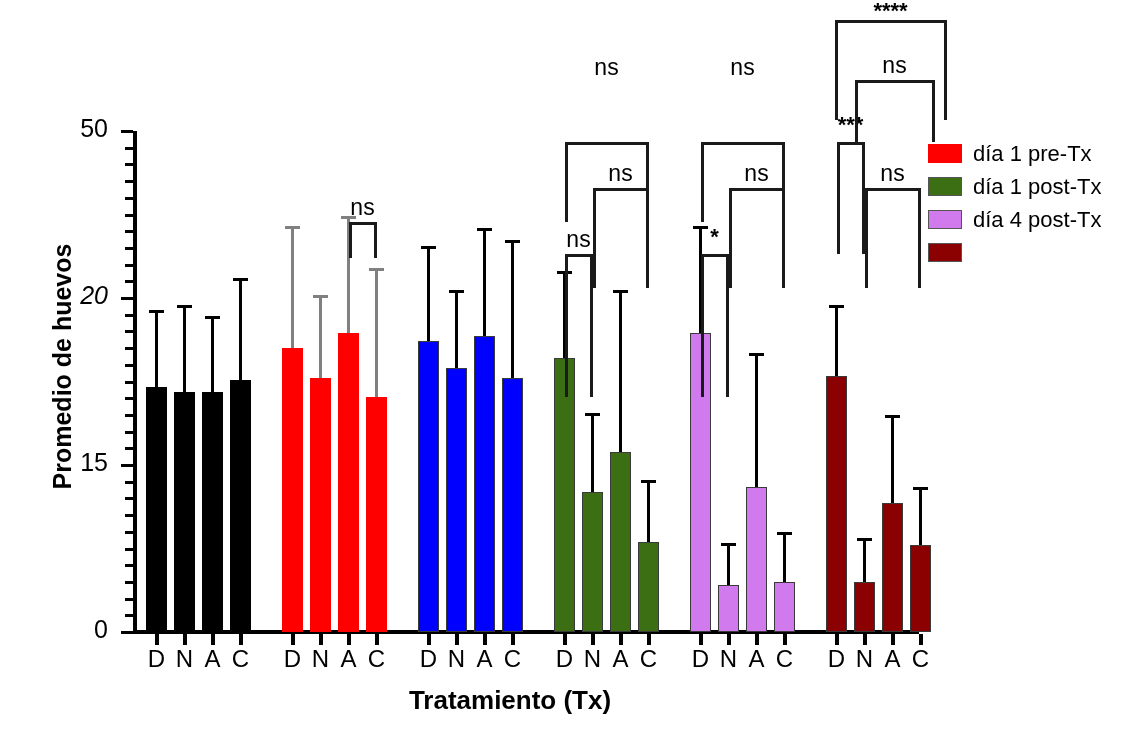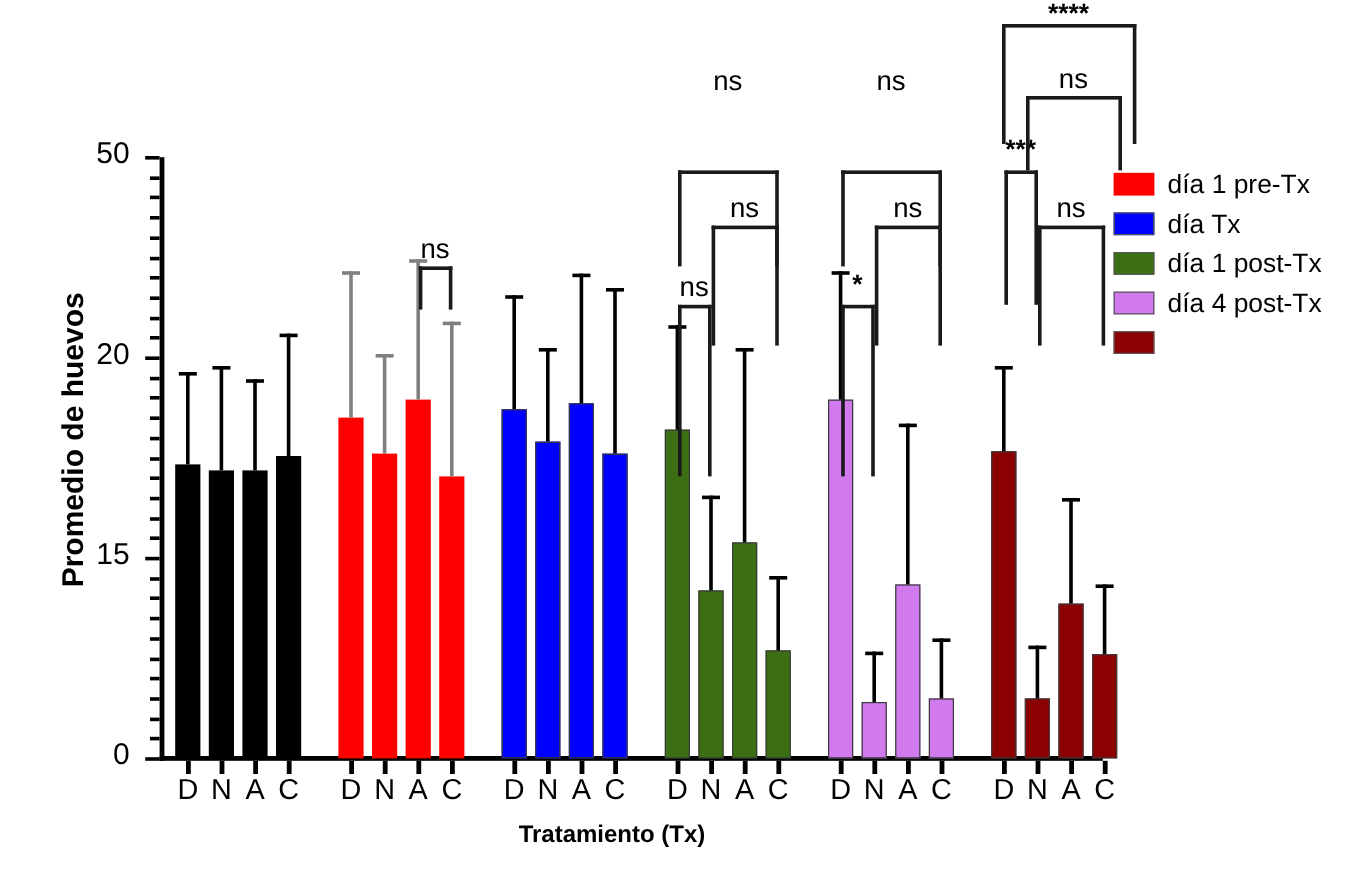--- a/index.html
+++ b/index.html
@@ -8,21 +8,21 @@
 
   
   .ylabel{
     position:absolute;left:-88px;top:352px;width:300px;
     transform:rotate(-90deg);transform-origin:center center;
     text-align:center;font-size:25px;font-weight:bold;color:#000;
     letter-spacing:0px;
   }
   .xlabel{
     position:absolute;left:100px;top:685px;width:820px;text-align:center;
-    font-size:20px;font-weight:bold;color:#000;
+    font-size:26px;font-weight:bold;color:#000;
   }
 
   
   .axis-line{position:absolute;background:#000;}
   #yaxis{left:133px;top:131px;width:4px;height:503px;}
   #xaxis{left:133px;top:630px;height:4px;width:786px;}
 
   .ytick{position:absolute;background:#000;height:3px;}
   .ytick.major{width:12px;left:121px;}
   .ytick.minor{width:8px;left:125px;}
@@ -80,21 +80,21 @@
       <div class="ytick minor" style="top: 447.3px;"></div>
       <div class="ytick minor" style="top: 430.6px;"></div>
       <div class="ytick minor" style="top: 413.9px;"></div>
       <div class="ytick minor" style="top: 397.2px;"></div>
       <div class="ytick minor" style="top: 380.5px;"></div>
       <div class="ytick minor" style="top: 363.8px;"></div>
       <div class="ytick minor" style="top: 347.1px;"></div>
       <div class="ytick minor" style="top: 330.4px;"></div>
       <div class="ytick minor" style="top: 313.7px;"></div>
       <div class="ytick major" style="top: 297px;"></div>
-      <div class="ytl" style="top: 281px; left: 62px;">20</div>
+      <div class="ytl" style="top: 281px; left: 62px; font-style: italic;">20</div>
       <div class="ytick minor" style="top: 280.3px;"></div>
       <div class="ytick minor" style="top: 263.6px;"></div>
       <div class="ytick minor" style="top: 246.9px;"></div>
       <div class="ytick minor" style="top: 230.2px;"></div>
       <div class="ytick minor" style="top: 213.5px;"></div>
       <div class="ytick minor" style="top: 196.8px;"></div>
       <div class="ytick minor" style="top: 180.1px;"></div>
       <div class="ytick minor" style="top: 163.4px;"></div>
       <div class="ytick minor" style="top: 146.7px;"></div>
       <div class="ytick major" style="top: 130px;"></div>
@@ -292,24 +292,20 @@
       </div>
       <div class="siglab" style="left: 834.5px; width: 112px; top: 0px;">****</div>
     </div>
 
   <div id="legend">
       <div class="lgrow">
         <div class="lgsw" style="background: rgb(255, 0, 0); border: none;"></div>
         <div class="lgtx">día 1 pre-Tx</div>
       </div>
       <div class="lgrow">
-        <div class="lgsw" style="background: rgb(0, 0, 255); border: 1.5px solid rgb(85, 85, 85);"></div>
-        <div class="lgtx">día Tx</div>
-      </div>
-      <div class="lgrow">
         <div class="lgsw" style="background: rgb(60, 110, 20); border: 1.5px solid rgb(85, 85, 85);"></div>
         <div class="lgtx">día 1 post-Tx</div>
       </div>
       <div class="lgrow">
         <div class="lgsw" style="background: rgb(208, 122, 238); border: 1.5px solid rgb(85, 85, 85);"></div>
         <div class="lgtx">día 4 post-Tx</div>
       </div>
       <div class="lgrow">
         <div class="lgsw" style="background: rgb(139, 0, 0); border: 1.5px solid rgb(85, 85, 85);"></div>
       </div>

